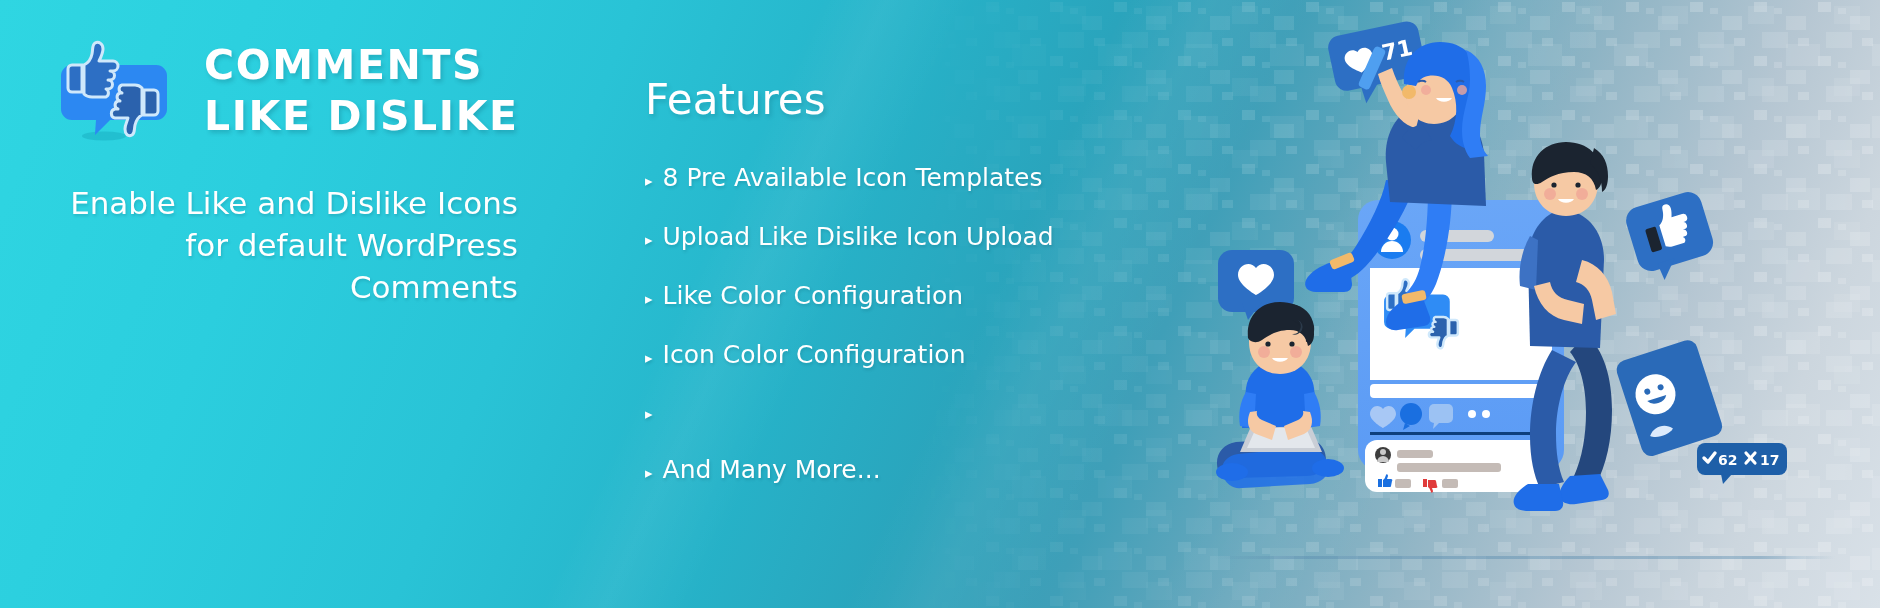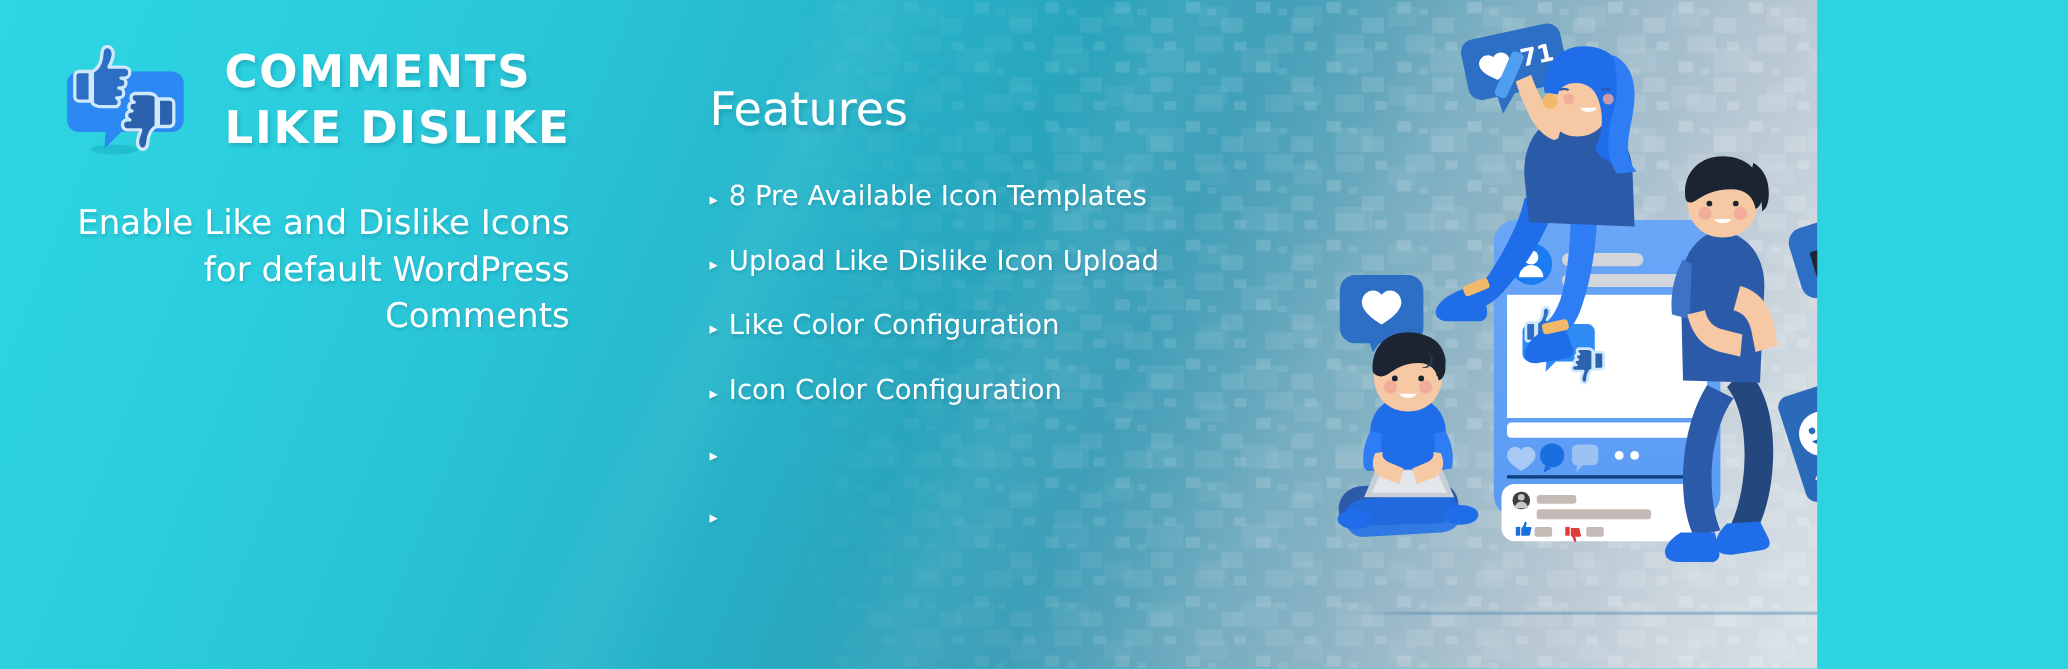--- a/index.html
+++ b/index.html
@@ -6,21 +6,21 @@
   html,body { width:1880px; height:608px; overflow:hidden; }
   body {
     font-family:"DejaVu Sans", sans-serif;
     background:#2ed3e0;
     position:relative;
   }
 
   
   #banner {
     position:absolute; inset:0;
-    width:1652px; height:608px;
+    width:1880px; height:608px;
     overflow:hidden;
     background:
       linear-gradient(112deg,
         #2fd6e2 0%,
         #2bcede 16%,
         #29c3d6 30%,
         #26b3c9 43%,
         #2aa4bc 53%,
         #3f9fb8 61%,
         #6aa8bd 69%,
@@ -190,20 +190,21 @@
       </li>
       <li class="feat-item">
         <span class="feat-bullet">▸</span>
         <span>Icon Color Configuration</span>
       </li>
       <li class="feat-item">
         <span class="feat-bullet">▸</span>
       </li>
       <li class="feat-item">
         <span class="feat-bullet">▸</span>
+        <span>And Many More...</span>
       </li>
     </ul>
   </div>
 
   <div class="ground"></div>
 
   <div class="illus">
     <svg viewBox="0 0 700 608" width="700" height="608">
       <defs>
         <linearGradient id="phoneG" x1="0" y1="0" x2="0" y2="1">

